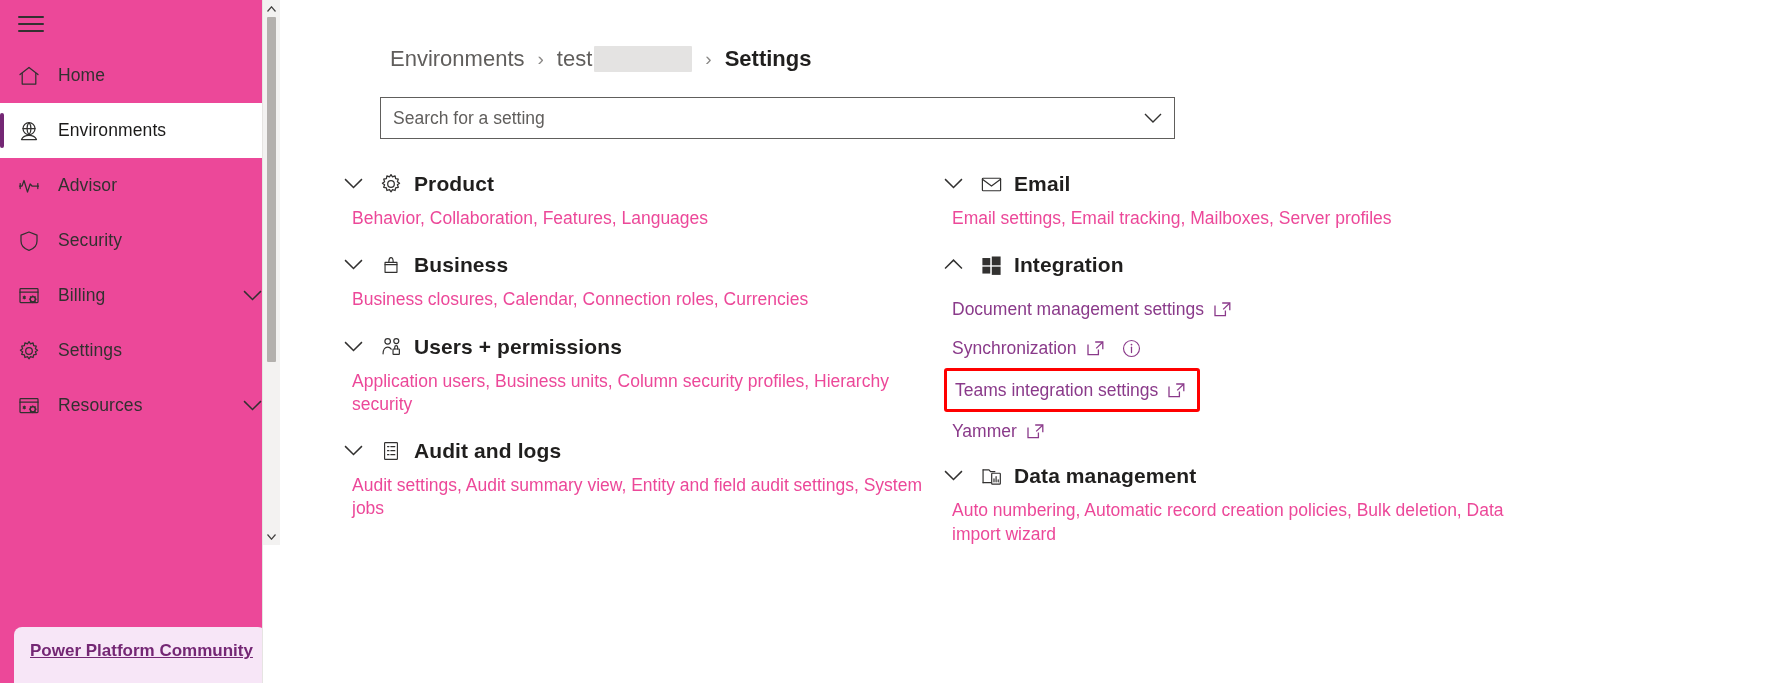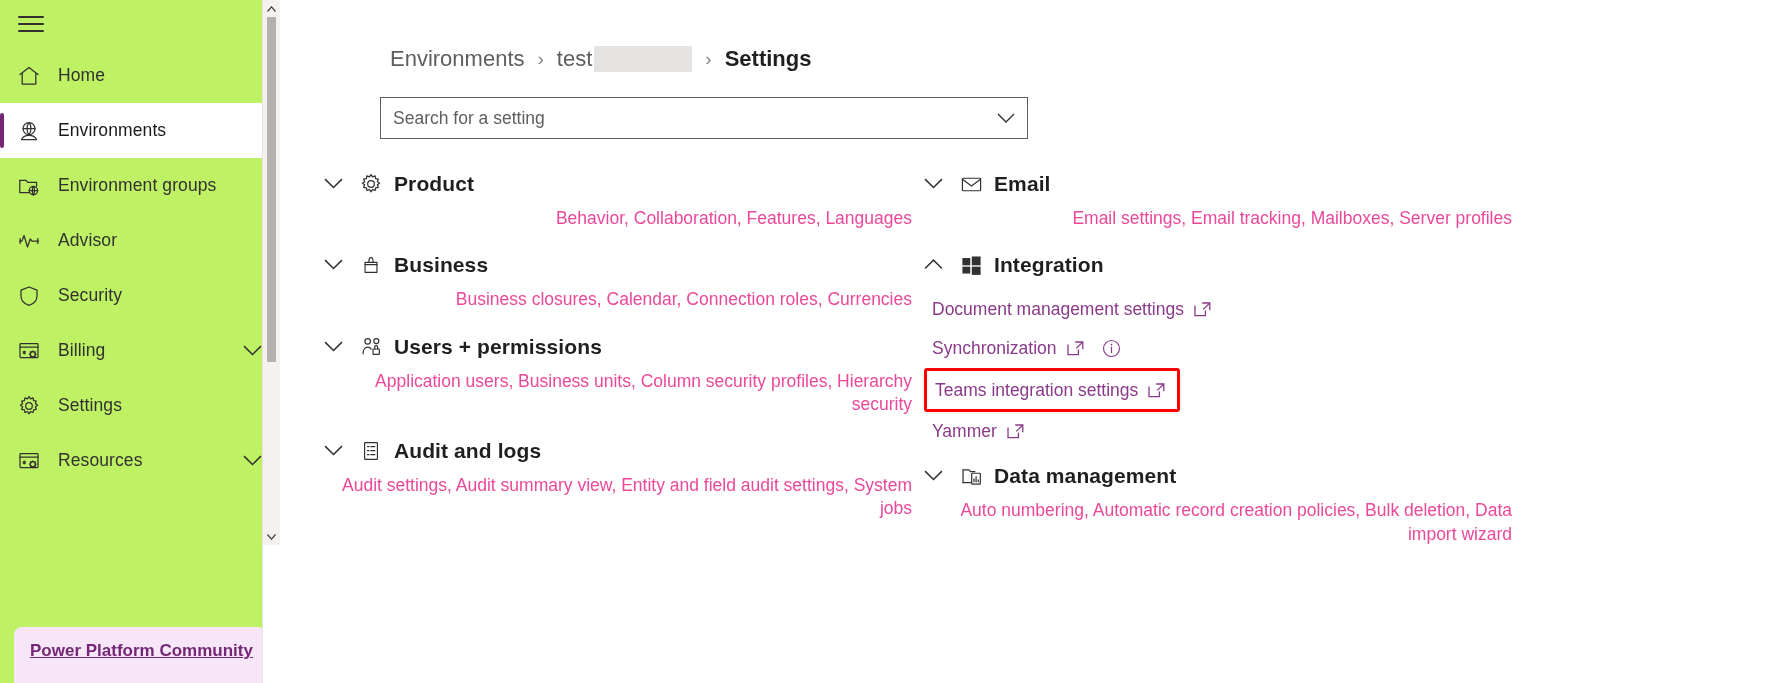--- a/index.html
+++ b/index.html
@@ -20,21 +20,21 @@
   #app {
     display: flex;
     width: 1769px;
     height: 683px;
   }
 
   .sidebar {
     width: 280px;
     min-width: 280px;
     height: 683px;
-    background: #bef264;
+    background: #ec4899;
     position: relative;
     overflow: hidden;
   }
 
   .hamburger-row {
     height: 48px;
     display: flex;
     align-items: center;
     padding-left: 18px;
     box-sizing: border-box;
@@ -209,21 +209,21 @@
     border-radius: 1px;
   }
   .bc-current {
     color: #201f1e;
     font-weight: 700;
     white-space: nowrap;
   }
 
   .search-wrap {
     margin: 21px 0 0 100px;
-    width: 648px;
+    width: 795px;
     height: 42px;
     border: 1px solid #605e5c;
     box-sizing: border-box;
     display: flex;
     align-items: center;
     background: #ffffff;
     cursor: text;
   }
   .search-input {
     border: none;
@@ -242,24 +242,23 @@
     height: 100%;
     display: flex;
     align-items: center;
     justify-content: center;
     cursor: pointer;
   }
 
   .columns {
     display: flex;
     margin-top: 24px;
-    padding-left: 44px;
+    padding-left: 64px;
     padding-right: 20px;
     gap: 0px;
-    text-align: right;
   }
   .col { width: 600px; }
   .col.right { margin-left: 0px; width: 620px; }
 
   .group { margin-bottom: 4px; }
   .group-head {
     display: flex;
     align-items: center;
     height: 42px;
     cursor: pointer;
@@ -349,32 +348,20 @@
         <div class="nav-item selected">
           <span class="nav-ico">
             <svg width="24" height="24" viewBox="0 0 24 24" fill="none" stroke="#323130" stroke-width="1.25" stroke-linecap="round" stroke-linejoin="round">
               <circle cx="12" cy="9.6" r="6"></circle>
               <path d="M6 9.6 H18"></path>
               <path d="M12 3.6 C9.4 6 9.4 13.2 12 15.6 C14.6 13.2 14.6 6 12 3.6Z"></path>
               <path d="M4.5 20.5 C5.8 17.8 8.6 16.4 12 16.4 C15.4 16.4 18.2 17.8 19.5 20.5 Z"></path>
             </svg>
           </span>
           <span class="nav-label">Environments</span>
-        </div>
-        <div class="nav-item">
-          <span class="nav-ico">
-            <svg width="24" height="24" viewBox="0 0 24 24" fill="none" stroke="#323130" stroke-width="1.25" stroke-linecap="round" stroke-linejoin="round">
-              <path d="M2.8 6.3 V18.6 H12.5"></path>
-              <path d="M2.8 6.3 H9 L10.8 8.4 H19.6 V12"></path>
-              <circle cx="16.4" cy="16.6" r="4.2"></circle>
-              <path d="M12.2 16.6 H20.6"></path>
-              <path d="M16.4 12.4 C14.9 14 14.9 19.2 16.4 20.8 C17.9 19.2 17.9 14 16.4 12.4Z"></path>
-            </svg>
-          </span>
-          <span class="nav-label">Environment groups</span>
         </div>
         <div class="nav-item">
           <span class="nav-ico">
             <svg width="24" height="24" viewBox="0 0 24 24" fill="none" stroke="#323130" stroke-width="1.25" stroke-linecap="round" stroke-linejoin="round">
               <path d="M2.5 12 H5 L7 6.5 L10.5 18 L13.2 10 L15 12 H21.5"></path>
               <path d="M3.2 9.5 V14.5"></path>
               <path d="M20.8 9.5 V14.5"></path>
             </svg>
           </span>
           <span class="nav-label">Advisor</span>

